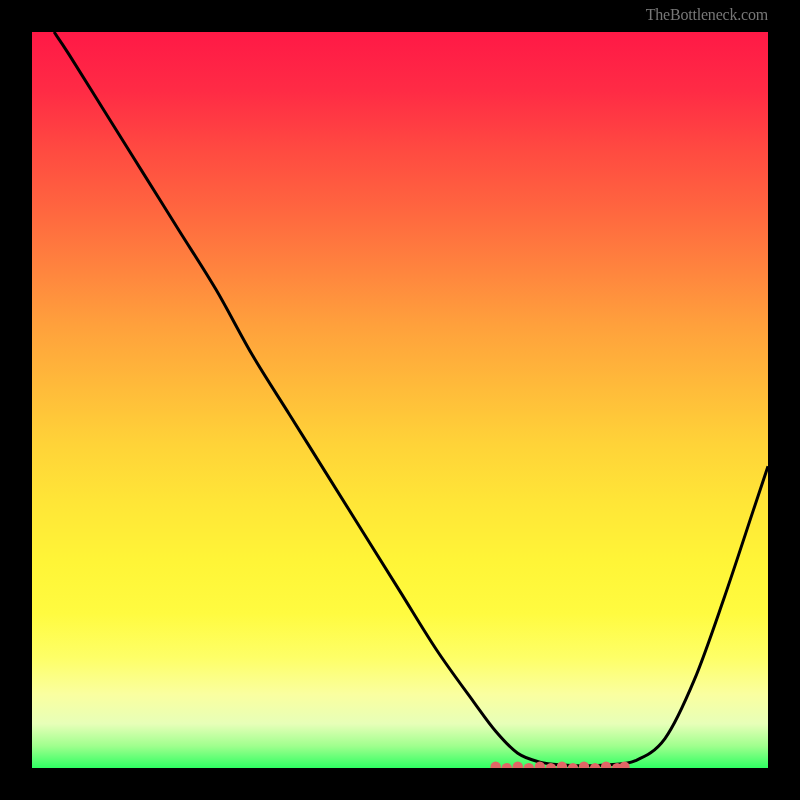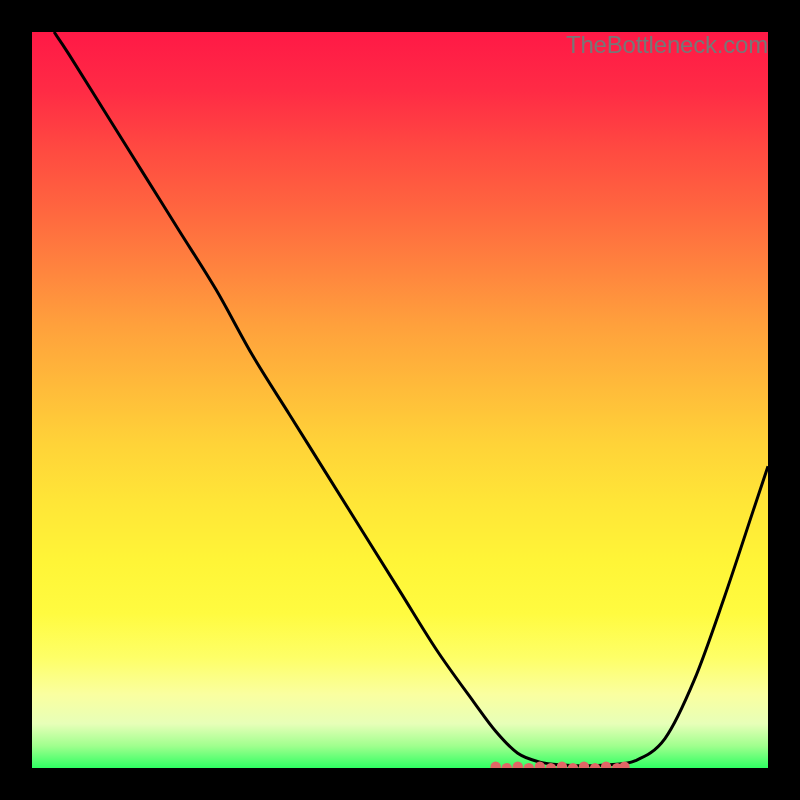--- a/index.html
+++ b/index.html
@@ -34,25 +34,24 @@
     #e7ffb8 94%,
     #a0ff8e 97%,
     #2fff62 100%
   );
 }
 .watermark {
   position: absolute;
   top: 6px;
   right: 32px;
   color: #777;
-  font-family: Liberation Sans, sans-serif;
-  font-size: 24px;
+  font-family: Liberation Serif, serif;
+  font-size: 16px;
   font-weight: 500;
   letter-spacing: -0.2px;
-  margin-top: 25px;
 }
 svg.curve-layer {
   position: absolute;
   left: 32px;
   top: 32px;
   width: 736px;
   height: 736px;
 }
 </style>
 </head>

